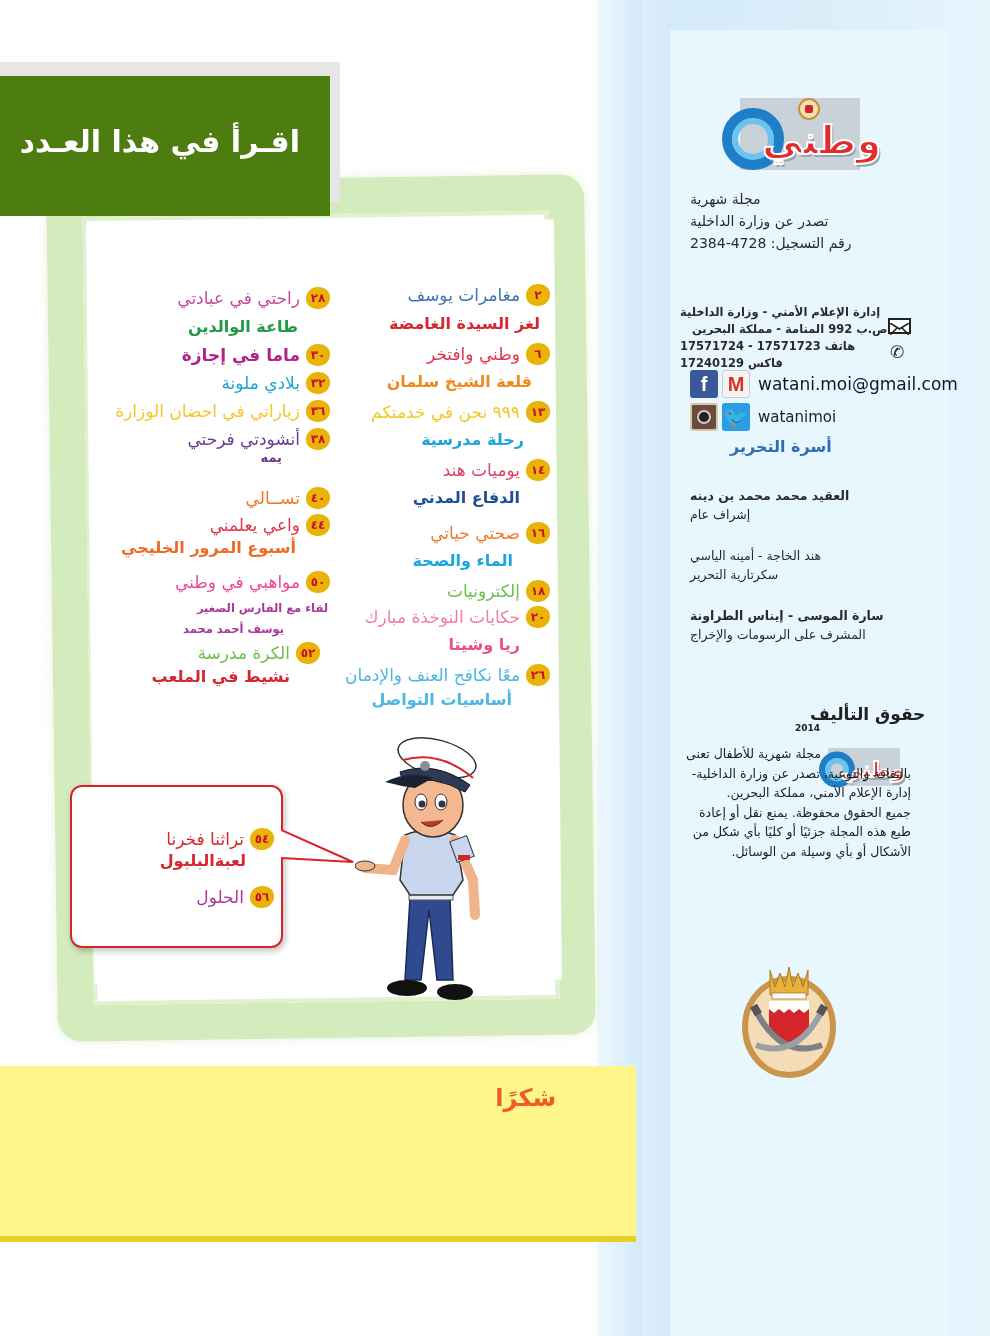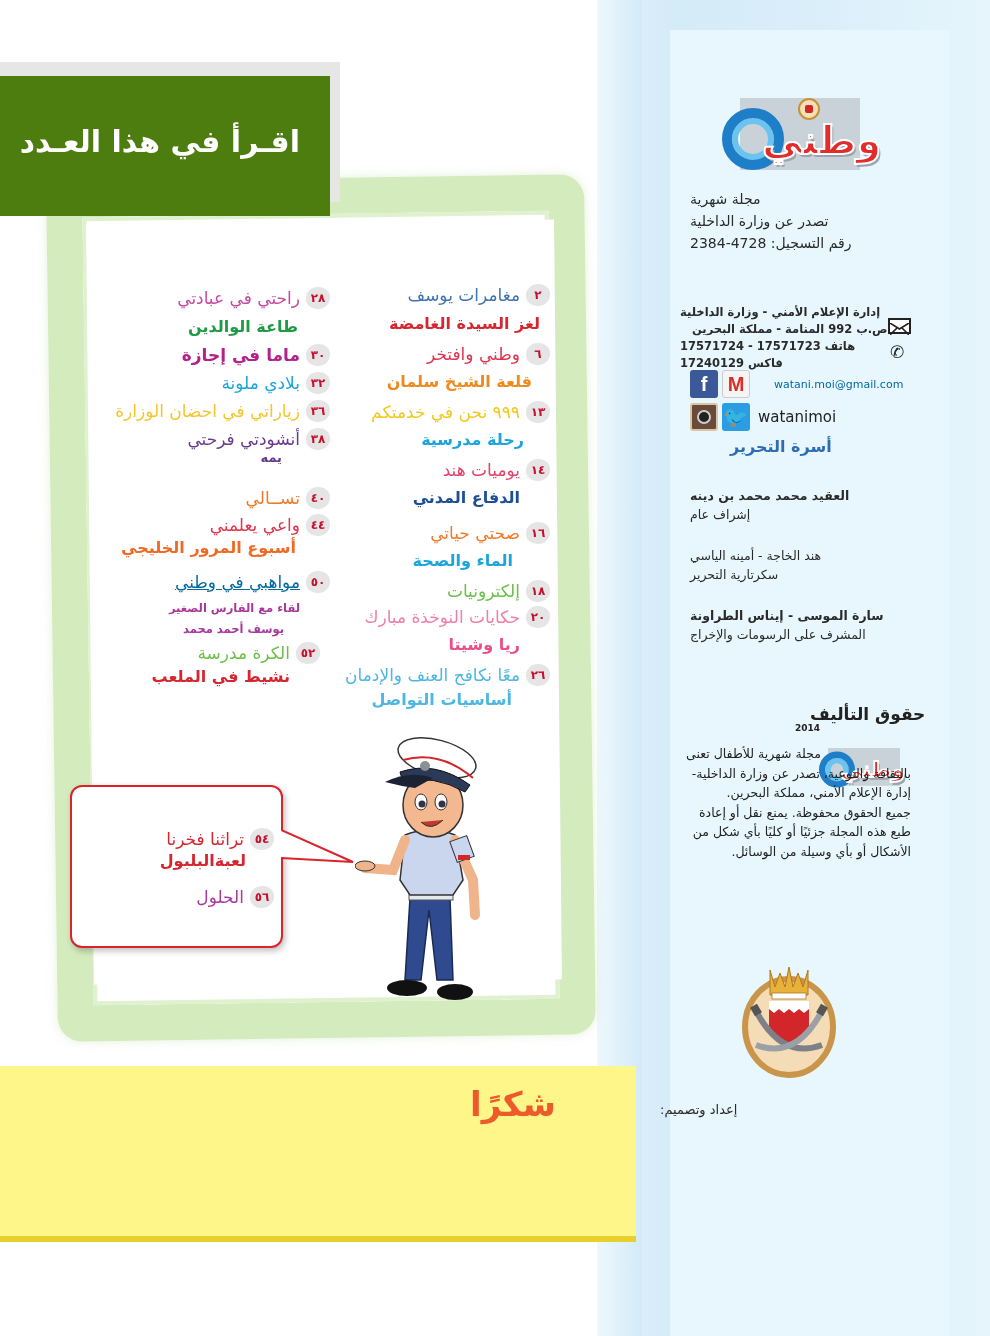--- a/index.html
+++ b/index.html
@@ -56,42 +56,42 @@
     transform: rotate(-0.8deg);
     box-shadow: inset 0 0 0 4px #dff1ce, 0 0 10px rgba(200,230,180,0.5);
   }
   .frame-paper { position: absolute; left: 90px; top: 222px; width: 468px; height: 760px; background: #ffffff; transform: rotate(-0.6deg); }
 
   
   .entry { position: absolute; display: flex; align-items: center; gap: 6px; white-space: nowrap; direction: rtl; }
   .num {
     display: inline-flex; align-items: center; justify-content: center;
     min-width: 24px; height: 22px; padding: 0 3px; border-radius: 50% 45% 50% 45%;
-    background: #e5e5e5; color: #c8102e; font-size: 12px; font-weight: bold;
+    background: #eab308; color: #c8102e; font-size: 12px; font-weight: bold;
   }
   .title-txt { font-size: 17px; }
   .sub { position: absolute; white-space: nowrap; font-weight: bold; font-size: 16px; direction: rtl; }
 
   
   .bubble {
     position: absolute; left: 70px; top: 785px; width: 213px; height: 163px;
     border: 2px solid #d9242c; border-radius: 12px; background: #fff;
     box-shadow: 2px 3px 6px rgba(0,0,0,0.25);
   }
   .bubble-tail { position: absolute; left: 281px; top: 828px; width: 80px; height: 40px; }
 
   
   .character { position: absolute; left: 355px; top: 730px; width: 150px; height: 275px; }
 
   
   .thanks {
     position: absolute; left: 0; top: 1066px; width: 636px; height: 176px;
     background: #fef689; border-bottom: 6px solid #e9cf2b;
   }
-  .thanks-title { position: absolute; right: 80px; top: 18px; font-size: 34px; font-weight: bold; color: #ef5a2a; }
+  .thanks-title { position: absolute; right: 80px; top: 18px; font-size: 24px; font-weight: bold; color: #ef5a2a; }
   .thanks-body { position: absolute; right: 115px; top: 60px; width: 460px; font-size: 18px; line-height: 36px; color: #222; text-align: right; }
   .thanks-body b { font-weight: bold; }
 
   
   .arms { position: absolute; left: 742px; top: 965px; width: 95px; height: 115px; }
 </style>
 </head>
 <body>
 
 <div class="side-outer"></div>
@@ -118,21 +118,21 @@
 <div style="position:absolute; left:888px; top:318px; width:23px; height:16px; border:2px solid #222; background:#fff;">
   <svg width="19" height="12" viewBox="0 0 19 12">
       <path d="M0 0 L9.5 6 L19 0 M0 12 L7 5 M19 12 L12 5" stroke="#222" stroke-width="1.6" fill="none"></path>
     </svg>
 </div>
 <div style="position:absolute; left:890px; top:342px; font-size:17px; color:#222;">✆</div>
 
 <div class="contact-row" style="left:690px; top:370px;">
   <div class="social-icon" style="background:#3b5998;">f</div>
   <div class="social-icon" style="background:#f4f4f4; color:#d93025; border:1px solid #ccc;">M</div>
-  <div style="font-size:11px; color:#0369a1; margin-left:20px; font-family:'DejaVu Sans', sans-serif;">watani.moi@gmail.com</div>
+  <div style="font-size:17px; color:#0f172a; margin-left:4px; font-family:'DejaVu Sans', sans-serif;">watani.moi@gmail.com</div>
 </div>
 <div class="contact-row" style="left:690px; top:403px;">
   <div class="social-icon" style="background:#6a4b3a; border:2px solid #d8c6a6;">
     <div style="width:14px; height:14px; border-radius:50%; background:#222; border:2px solid #ccc;"></div>
   </div>
   <div class="social-icon" style="background:#2b9de3;">🐦</div>
   <div style="font-size:15px; color:#222; margin-left:4px;">watanimoi</div>
 </div>
 
 <div class="side-text" style="left:730px; top:437px; width:130px; font-size:16px; font-weight:bold; color:#2f6db2;">أسرة التحرير</div>
@@ -173,21 +173,20 @@
   <rect x="30" y="28" width="34" height="6" fill="#fff" stroke="#b07820" stroke-width="0.8"></rect>
   <path d="M27 36 H67 V66 Q47 92 27 66 Z" fill="#d3262b"></path>
   <path d="M27 36 H67 V44 L62 48 L57 44 L52 48 L47 44 L42 48 L37 44 L32 48 L27 44 Z" fill="#fff"></path>
   <path d="M14 46 Q40 95 80 80" stroke="#7d8187" stroke-width="6" fill="none"></path>
   <path d="M80 46 Q54 95 14 80" stroke="#9aa0a6" stroke-width="6" fill="none"></path>
   <rect x="10" y="40" width="8" height="10" fill="#555" transform="rotate(-30 14 45)"></rect>
   <rect x="76" y="40" width="8" height="10" fill="#555" transform="rotate(30 80 45)"></rect>
 </svg>
 
 <div class="side-text" style="left:660px; top:1100px; width:270px; font-size:13px; line-height:20px;">
-  <div>إعداد وتصميم:</div>
 </div>
 
 <div class="frame"></div>
 <div class="frame-paper"></div>
 
 <div class="header-shadow"></div>
 <div class="header">
   <div class="header-title">اقـرأ في هذا العـدد</div>
 </div>
 
@@ -271,23 +270,23 @@
 </div>
 
 <div class="entry" style="right:660px; top:514px;">
   <span class="num">٤٤</span>
   <span class="title-txt" style="color:#e0334c;">واعي يعلمني</span>
 </div>
 <div class="sub" style="right:694px; top:538px; color:#ef6a25;">أسبوع المرور الخليجي</div>
 
 <div class="entry" style="right:660px; top:571px;">
   <span class="num">٥٠</span>
-  <span class="title-txt" style="color:#0369a1;text-decoration:underline;">مواهبي في وطني</span>
-</div>
-<div class="sub" style="right:690px; top:601px; font-size:11.5px; color:#a8389a;">لقاء مع الفارس الصغير</div>
+  <span class="title-txt" style="color:#ec4899;">مواهبي في وطني</span>
+</div>
+<div class="sub" style="right:662px; top:601px; font-size:11.5px; color:#a8389a;">لقاء مع الفارس الصغير</div>
 <div class="sub" style="right:706px; top:622px; font-size:11.5px; color:#a8389a;">يوسف أحمد محمد</div>
 
 <div class="entry" style="right:670px; top:642px;">
   <span class="num">٥٢</span>
   <span class="title-txt" style="color:#6cbf4a;">الكرة مدرسة</span>
 </div>
 <div class="sub" style="right:700px; top:667px; color:#d6262f;">نشيط في الملعب</div>
 
 <div class="bubble"></div>
 <svg class="bubble-tail" viewBox="0 0 80 40">

